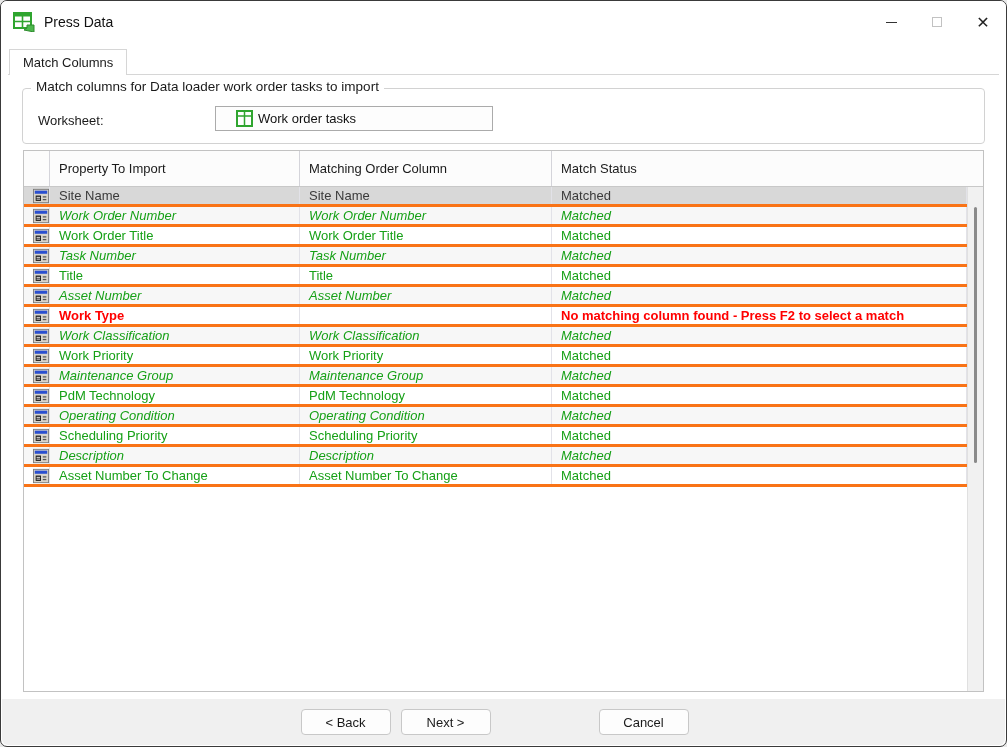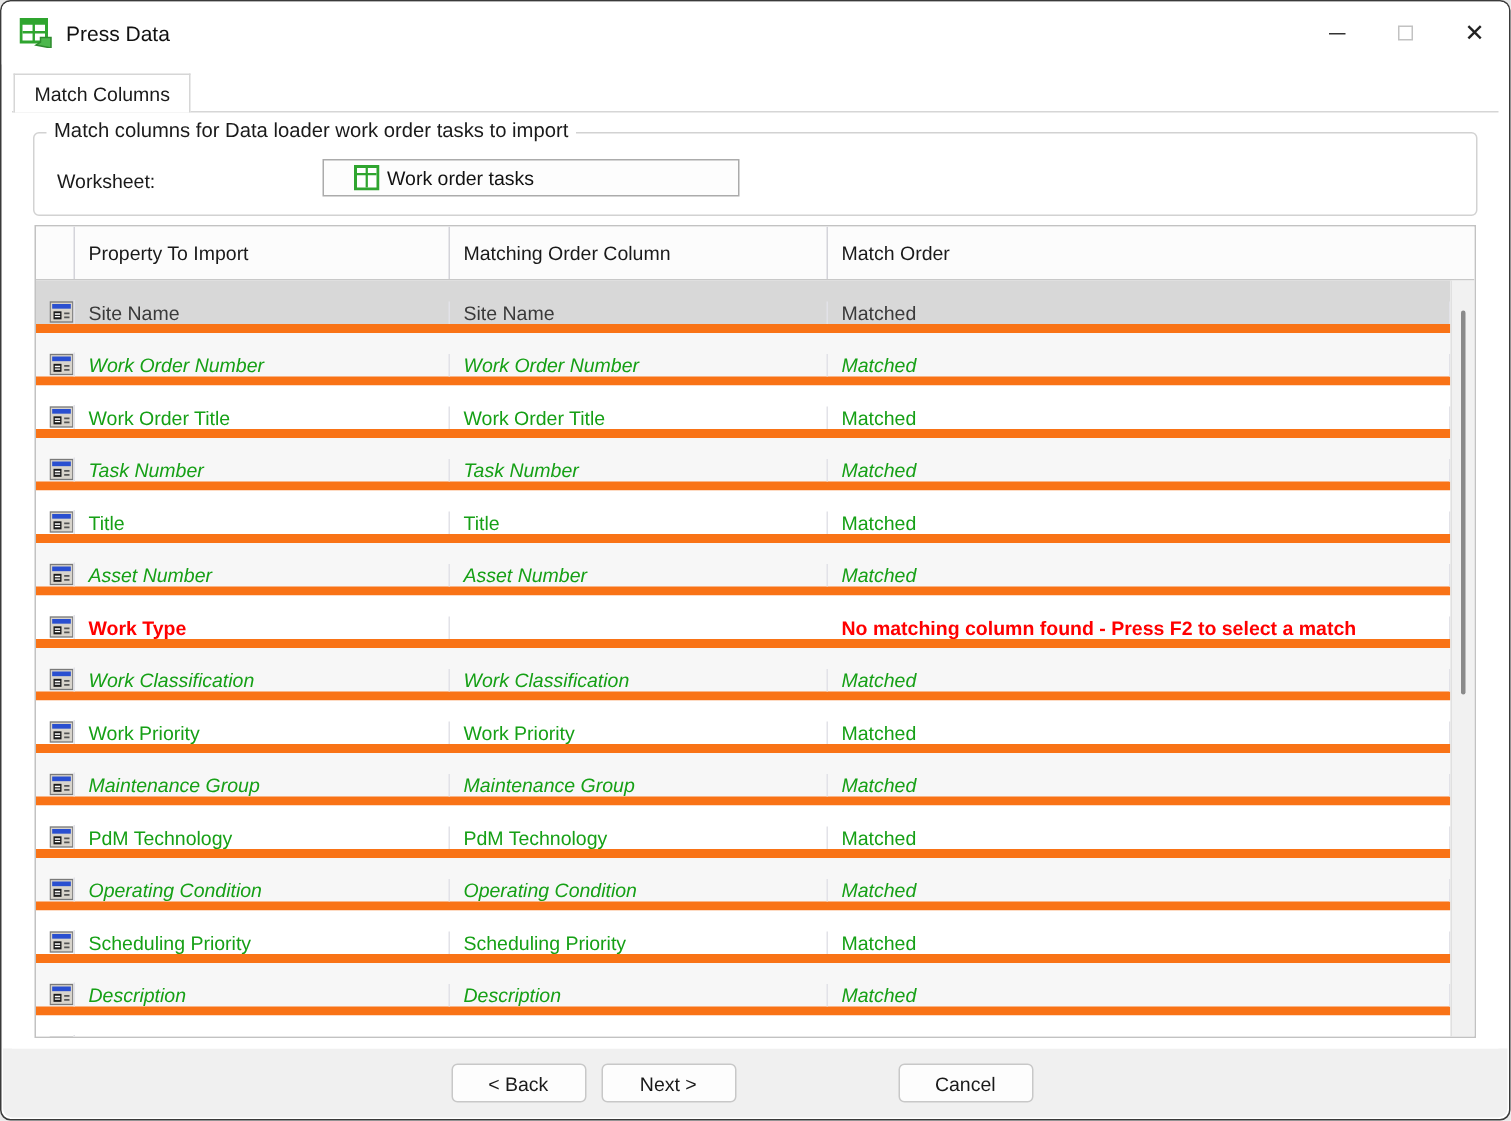--- a/index.html
+++ b/index.html
@@ -48,21 +48,21 @@
     position: absolute; left: 15px; right: 15px; top: 75px; height: 542px;
     border: 1px solid #c2c2c2; background: #fff; overflow: hidden;
   }
   .grid-header { display: flex; height: 36px; background: #fcfcfc; border-bottom: 1px solid #c8c8c8; }
   .gh-cell { display: flex; align-items: center; font-size: 13px; color: #1a1a1a; border-right: 1px solid #d4d4da; padding-left: 9px; }
   .col-ind   { width: 26px; flex: 0 0 auto; padding-left: 0; }
   .col-prop  { width: 250px; flex: 0 0 auto; }
   .col-excel { width: 252px; flex: 0 0 auto; }
   .col-stat  { flex: 1 1 auto; border-right: none; }
   .grid-body { position: absolute; left: 0; right: 16px; top: 36px; bottom: 0; overflow: hidden; }
-  .grow { display: flex; height: 35px; border-bottom: 6px solid #f97316; background: #ffffff; align-items: flex-end; }
+  .grow { display: flex; height: 20px; border-bottom: 3px solid #f97316; background: #ffffff; }
   .grow.alt { background: #f7f7f7; font-style: italic; }
   .grow.selected { background: #d8d8d8; }
   .gcell { display: flex; align-items: center; font-size: 13px; border-right: 1px solid #e2e2e8; padding-left: 9px; overflow: hidden; white-space: nowrap; }
   .gcell.col-ind { justify-content: center; }
   .grow .txt-ok { color: #16a016; }
   .grow.selected .txt-sel { color: #3a3a3a; }
   .grow.error .txt-err { color: #ff0000; font-weight: bold; }
   
   .vscroll { position: absolute; right: 0; top: 36px; bottom: 0; width: 16px; background: #f1f1f1; border-left: 1px solid #e0e0e0; }
   .vscroll-thumb { position: absolute; left: 6px; top: 20px; width: 3px; height: 256px; background: #8a8a8a; border-radius: 2px; }
@@ -121,21 +121,21 @@
         </svg>
         <span class="ws-value">Work order tasks</span>
       </div>
     </div>
 
     <div class="grid">
       <div class="grid-header">
         <div class="gh-cell col-ind"></div>
         <div class="gh-cell col-prop">Property To Import</div>
         <div class="gh-cell col-excel">Matching Order Column</div>
-        <div class="gh-cell col-stat">Match Order</div>
+        <div class="gh-cell col-stat">Match Status</div>
       </div>
       <div class="grid-body" id="grid-body">
           <div class="grow selected">
             <div class="gcell col-ind">
               <svg width="18" height="16" viewBox="0 0 18 16">
                 <rect x="0.5" y="0.5" width="17" height="15" fill="#d8d4cc" stroke="#7a7a7a"></rect>
                 <rect x="2" y="2" width="14" height="3.5" fill="#2a4fd0"></rect>
                 <rect x="3" y="7.5" width="6" height="6" fill="#1a1a1a"></rect>
                 <line x1="4" y1="9.5" x2="8" y2="9.5" stroke="#fff" stroke-width="1"></line>
                 <line x1="4" y1="11.5" x2="8" y2="11.5" stroke="#fff" stroke-width="1"></line>

